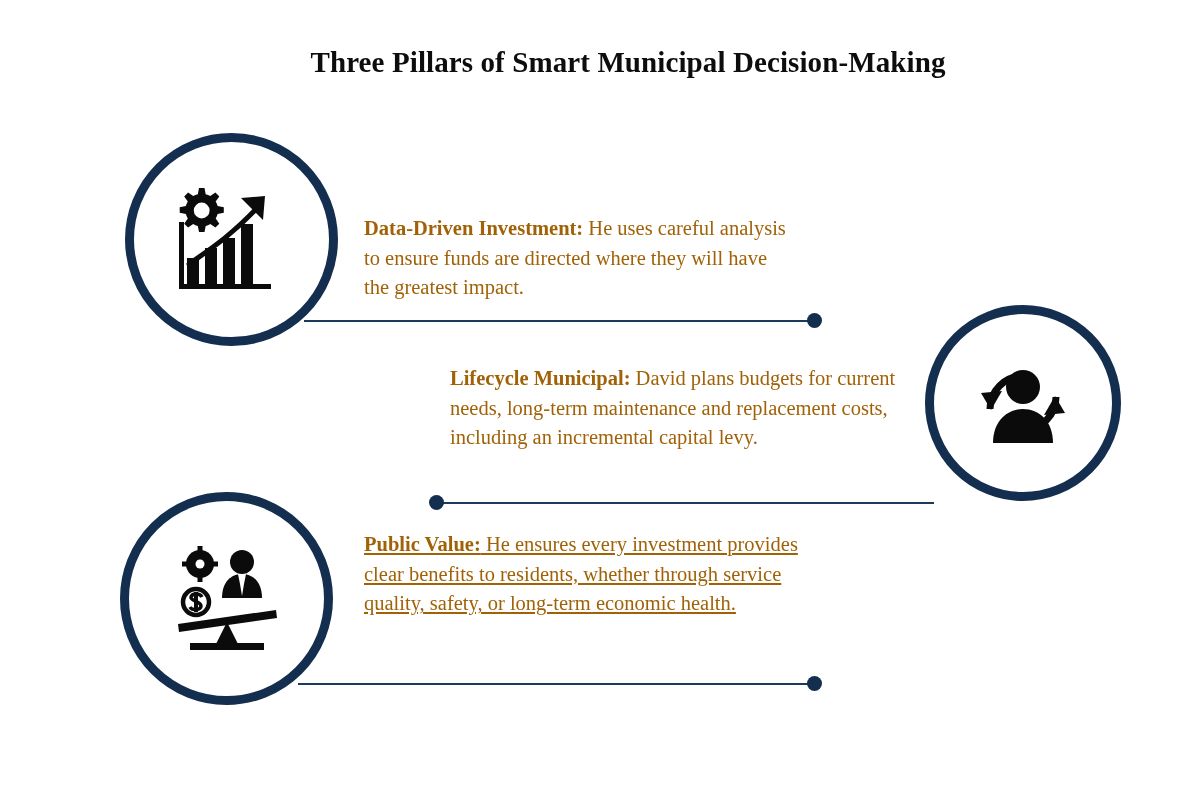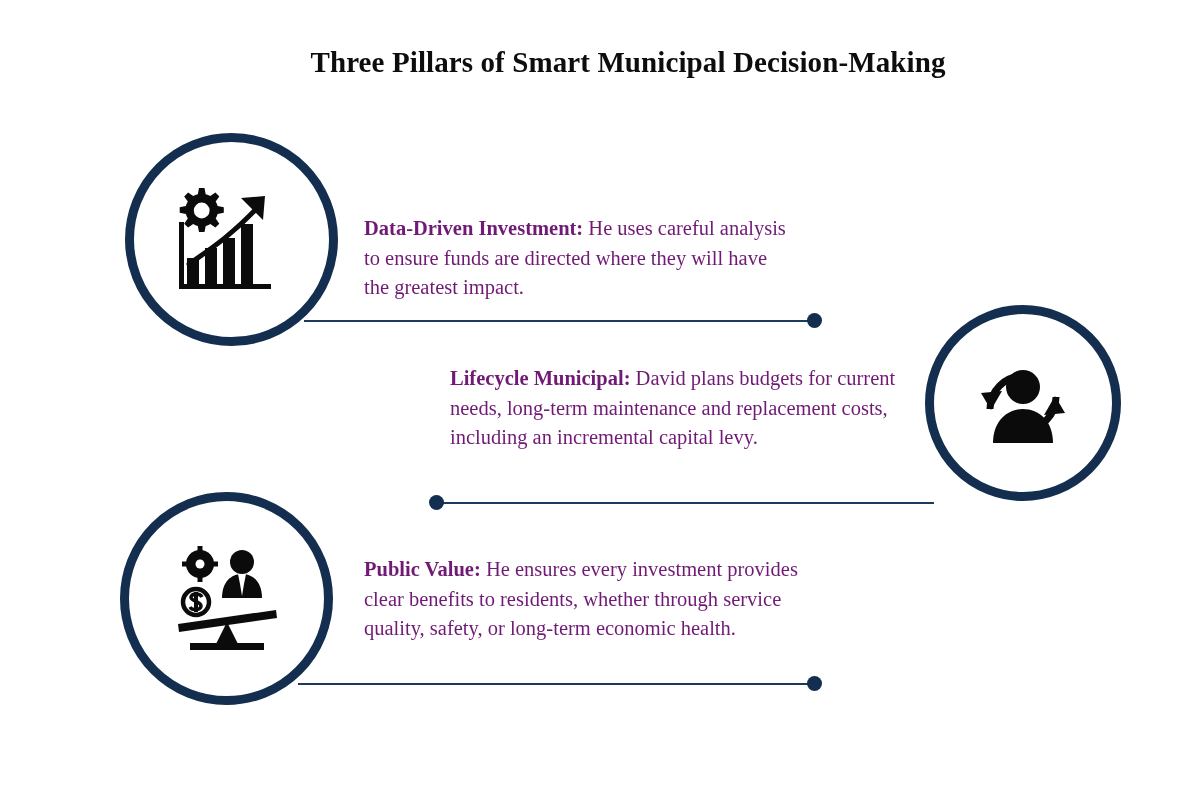--- a/index.html
+++ b/index.html
@@ -72,27 +72,27 @@
   .dot-2  { left: 401px; top: 495px; }
 
   .conn-3 { left: 270px; top: 683px; width: 516px; }
   .dot-3  { left: 779px; top: 676px; }
 
   
   .tblock {
     position: absolute;
     font-size: 20.5px;
     line-height: 1.45;
-    color: #701a75;
+    color: #a16207;
   }
   .tblock b { font-weight: bold; }
 
   .tblock-1 { left: 336px; top: 214px; width: 432px; }
   .tblock-2 { left: 422px; top: 364px; width: 460px; }
-  .tblock-3 { left: 336px; top: 555px; width: 440px; }
+  .tblock-3 { left: 336px; top: 530px; width: 440px; text-decoration: underline; }
 </style>
 </head>
 <body>
 
 <div class="canvas">
 
   <div class="title">Three Pillars of Smart Municipal Decision-Making</div>
 
   <div class="conn conn-1"></div>
   <div class="dot dot-1"></div>

